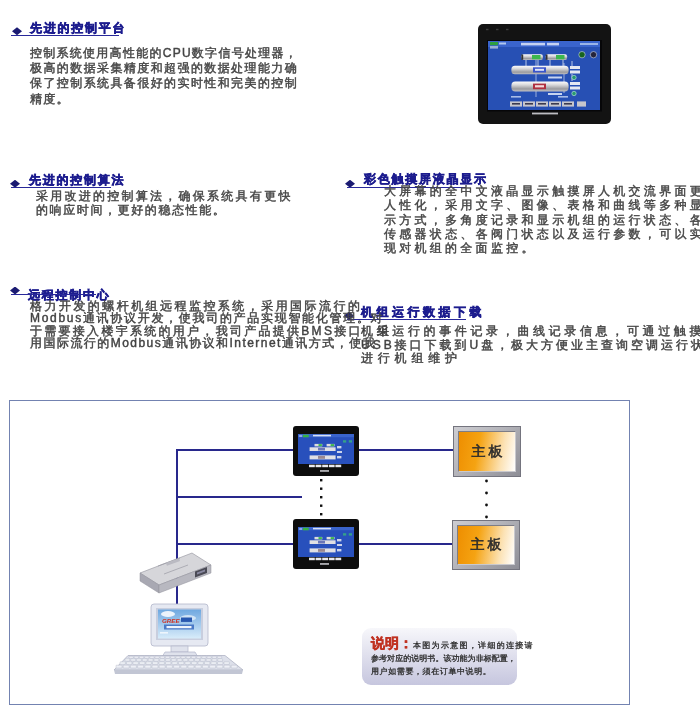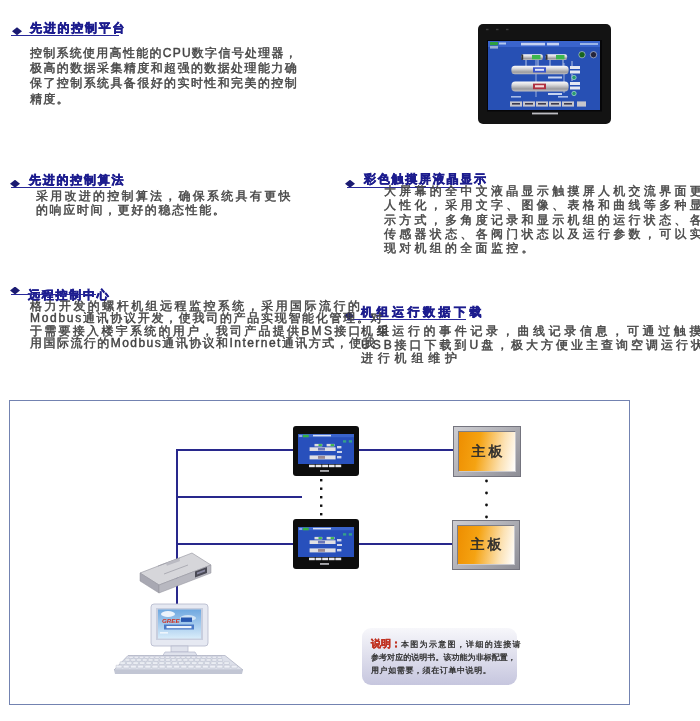--- a/index.html
+++ b/index.html
@@ -328,16 +328,16 @@
   <rect x="87.2" y="69.2" width="6.0" height="2.8" rx="0.4" fill="#eef0f6" stroke="#9aa0b4" stroke-width="0.3"></rect>
   <rect x="94.4" y="69.2" width="6.0" height="2.8" rx="0.4" fill="#eef0f6" stroke="#9aa0b4" stroke-width="0.3"></rect>
   <rect x="101.6" y="69.2" width="6.0" height="2.8" rx="0.4" fill="#eef0f6" stroke="#9aa0b4" stroke-width="0.3"></rect>
   <rect x="108.8" y="69.2" width="6.0" height="2.8" rx="0.4" fill="#eef0f6" stroke="#9aa0b4" stroke-width="0.3"></rect>
   <rect x="116.0" y="69.2" width="6.0" height="2.8" rx="0.4" fill="#eef0f6" stroke="#9aa0b4" stroke-width="0.3"></rect>
   <rect x="123.2" y="69.2" width="6.0" height="2.8" rx="0.4" fill="#eef0f6" stroke="#9aa0b4" stroke-width="0.3"></rect>
   </svg>
 
 <div class="abs" style="left:362px;top:628px;width:155px;height:57px;border-radius:9px;background:linear-gradient(#f7f7fb, #c6c6de);"></div>
 <div class="abs" style="left:371px;top:637px;font-size:8px;color:#222;line-height:13.2px;white-space:nowrap;-webkit-text-stroke:0.3px #333;">
-  <div><span style="font-size:10px;font-weight:bold;color:#c03222;-webkit-text-stroke:0.5px #c03222;">说明：</span><span style="letter-spacing:1.3px;">本图为示意图，详细的连接请</span></div>
+  <div><span style="font-size:14px;font-weight:bold;color:#c03222;-webkit-text-stroke:0.5px #c03222;">说明：</span><span style="letter-spacing:1.3px;">本图为示意图，详细的连接请</span></div>
   <div style="letter-spacing:0.05px;">参考对应的说明书。该功能为非标配置，</div>
   <div style="letter-spacing:0.6px;">用户如需要，须在订单中说明。</div>
 </div>
 
 </body></html>

